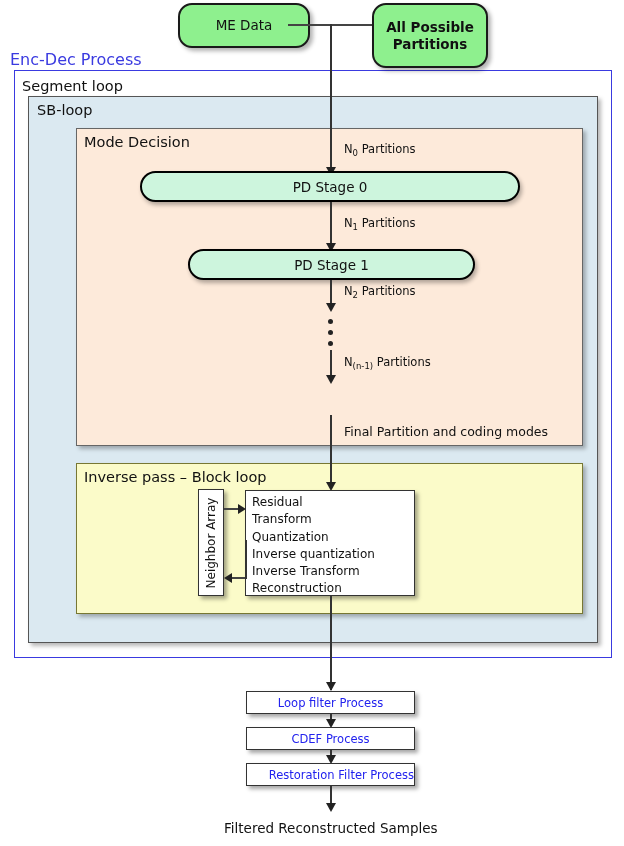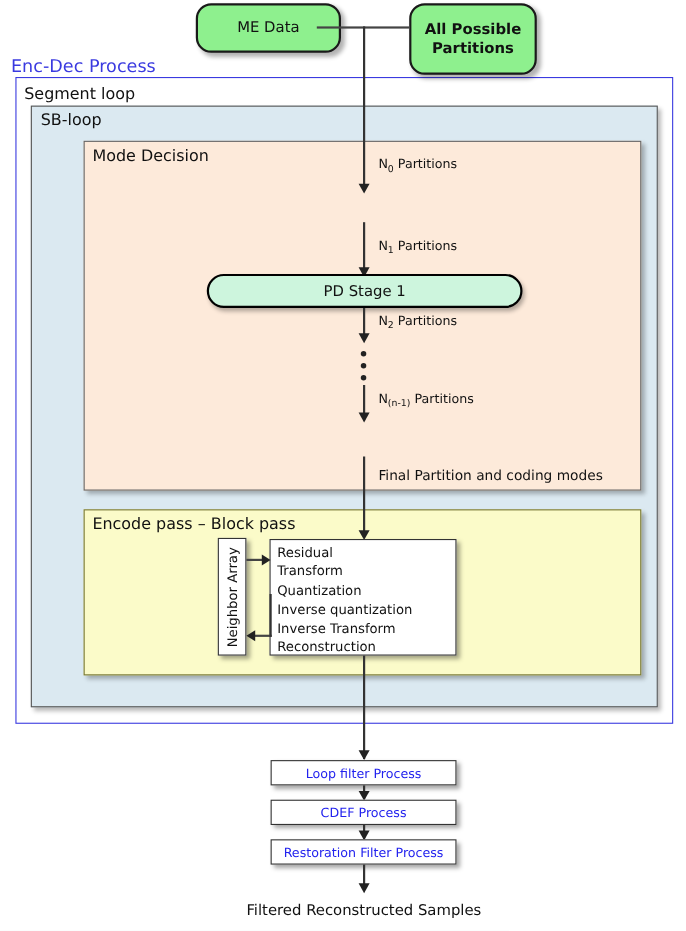--- a/index.html
+++ b/index.html
@@ -187,38 +187,41 @@
   <div class="abs enc-dec-box" style="left:14px; top:70px; width:598px; height:588px;"></div>
   <div class="abs container-label" style="left:22px; top:78px;">Segment loop</div>
 
   <div class="abs sb-loop" style="left:28px; top:96px; width:570px; height:547px;"></div>
   <div class="abs container-label" style="left:37px; top:102px;">SB-loop</div>
 
   <div class="abs mode-decision" style="left:76px; top:128px; width:507px; height:318px;"></div>
   <div class="abs container-label" style="left:84px; top:134px;">Mode Decision</div>
 
   <div class="abs encode-pass" style="left:76px; top:463px; width:507px; height:151px;"></div>
-  <div class="abs container-label" style="left:84px; top:469px;">Encode pass – Block pass</div>
+  <div class="abs container-label" style="left:84px; top:469px;">Inverse pass – Block loop</div>
 
   <div class="abs greenbox" style="left:178px; top:3px; width:132px; height:45px;">
     <span>ME Data</span>
   </div>
   <div class="abs greenbox" style="left:372px; top:3px; width:116px; height:65px; padding:0 6px;font-weight:bold;">
     <span>All Possible Partitions</span>
   </div>
 
   <div class="abs hline" style="left:288px; top:24px; width:84px;"></div>
 
   <div class="abs vline" style="left:330px; top:24px; height:146px;"></div>
   <div class="abs arrowdown" style="left:326px; top:167px;"></div>
 
   <div class="abs edge-label" style="left:344px; top:142px;">
     <span>N</span><sub>0</sub><span> Partitions</span>
   </div>
 
+  <div class="abs pd-stage" style="left:140px; top:171px; width:380px; height:31px;">
+    <span>PD Stage 0</span>
+  </div>
 
   <div class="abs vline" style="left:330px; top:202px; height:45px;"></div>
   <div class="abs arrowdown" style="left:326px; top:243px;"></div>
   <div class="abs edge-label" style="left:344px; top:216px;">
     <span>N</span><sub>1</sub><span> Partitions</span>
   </div>
 
   <div class="abs pd-stage" style="left:188px; top:249px; width:287px; height:31px;">
     <span>PD Stage 1</span>
   </div>
@@ -274,21 +277,21 @@
   </div>
   <div class="abs vline" style="left:330px; top:714px; height:12px;"></div>
   <div class="abs arrowdown" style="left:326px; top:719px;"></div>
 
   <div class="abs filterbox" style="left:246px; top:727px; width:169px; height:23px;">
     <span>CDEF Process</span>
   </div>
   <div class="abs vline" style="left:330px; top:750px; height:12px;"></div>
   <div class="abs arrowdown" style="left:326px; top:755px;"></div>
 
-  <div class="abs filterbox" style="left:246px; top:763px; width:169px; height:23px;">
+  <div class="abs filterbox" style="left:246px; top:763px; width:169px; height:23px;justify-content:flex-end;">
     <span>Restoration Filter Process</span>
   </div>
 
   <div class="abs vline" style="left:330px; top:786px; height:21px;"></div>
   <div class="abs arrowdown" style="left:326px; top:803px;"></div>
   <div class="abs caption-big" style="left:224px; top:820px;">Filtered Reconstructed Samples</div>
 
 </div>
 
 </body></html>

